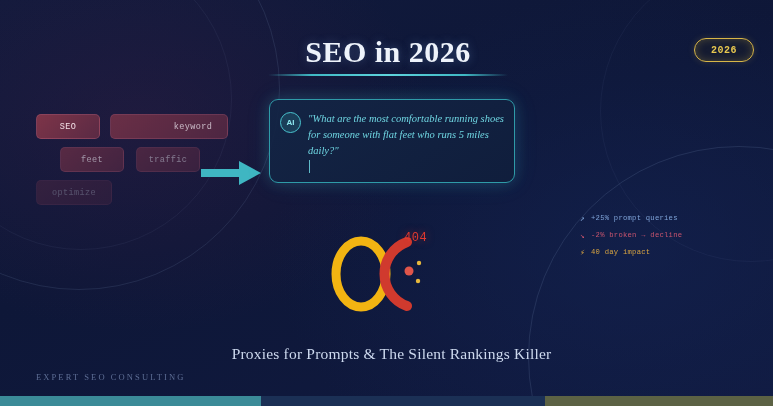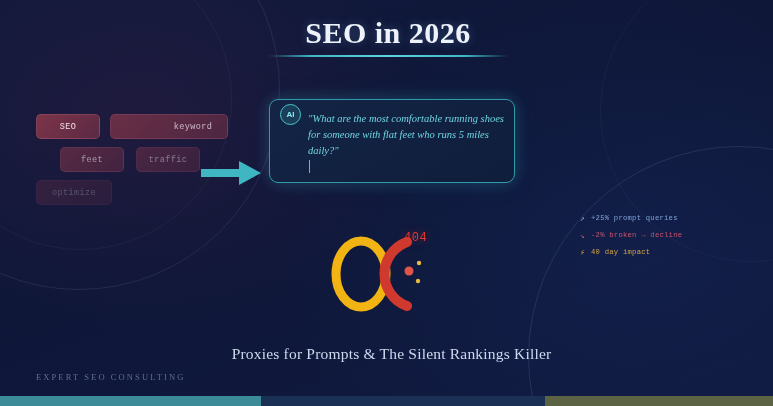--- a/index.html
+++ b/index.html
@@ -23,20 +23,21 @@
   #ring-right{width:420px;height:420px;left:528px;top:146px;border-color:rgba(150,175,215,0.15);}
   #ring-right2{width:300px;height:300px;left:600px;top:-40px;border-color:rgba(150,175,215,0.06);}
 
   
   #title-wrap{position:absolute;left:268px;top:16px;width:240px;text-align:center;}
   #page-title{
     font-family:"Liberation Serif", serif;
     font-size:30px;font-weight:bold;color:#eef3fb;
     letter-spacing:0.5px;line-height:1.1;
     text-shadow:0 0 10px rgba(120,170,230,0.35);
+    margin-top:19px;
   }
   #title-rule{
     margin-top:6px;height:2px;width:100%;
     background:linear-gradient(90deg,rgba(60,190,200,0) 0%,#3fb8c4 18%,#5fd4dd 50%,#3fb8c4 82%,rgba(60,190,200,0) 100%);
     border-radius:2px;
   }
 
   
   #year-badge{
     position:absolute;left:694px;top:38px;width:58px;height:22px;
@@ -69,21 +70,21 @@
 
   
   #prompt-card{
     position:absolute;left:269px;top:99px;width:246px;height:84px;
     border:1.4px solid #2f9ba8;border-radius:9px;
     background:linear-gradient(145deg,rgba(19,37,69,0.92),rgba(16,30,60,0.92));
     box-shadow:0 0 14px rgba(60,180,200,0.22),0 0 26px rgba(60,180,200,0.10);
     padding:10px 12px;box-sizing:border-box;
   }
   #ai-badge{
-    position:absolute;left:10px;top:4px;width:19px;height:19px;border-radius:50%;
+    position:absolute;left:10px;top:12px;width:19px;height:19px;border-radius:50%;
     background:rgba(55,160,170,0.22);border:1.3px solid #49c3cf;
     display:flex;align-items:center;justify-content:center;
     color:#8ee8f0;font-size:8px;font-weight:bold;font-family:"Liberation Sans",sans-serif;text-align:right;
   }
   #prompt-text{
     position:absolute;left:38px;top:11px;width:196px;
     font-family:"Liberation Serif", serif;font-style:italic;
     font-size:10.5px;line-height:16px;color:#6fd6e2;
   }
   #prompt-caret{
@@ -134,20 +135,21 @@
   <div class="ring" id="ring-left"></div>
   <div class="ring" id="ring-left2"></div>
   <div class="ring" id="ring-right"></div>
   <div class="ring" id="ring-right2"></div>
 
   <div id="title-wrap">
     <div id="page-title">SEO in 2026</div>
     <div id="title-rule"></div>
   </div>
 
+  <div id="year-badge">2026</div>
 
   <div id="pill-cloud">
     <div class="pill p0">SEO</div>
     <div class="pill p1">keyword</div>
     <div class="pill p2">feet</div>
     <div class="pill p3">traffic</div>
     <div class="pill p4">optimize</div>
   </div>
 
   <svg id="flow-arrow" viewBox="0 0 62 30">

